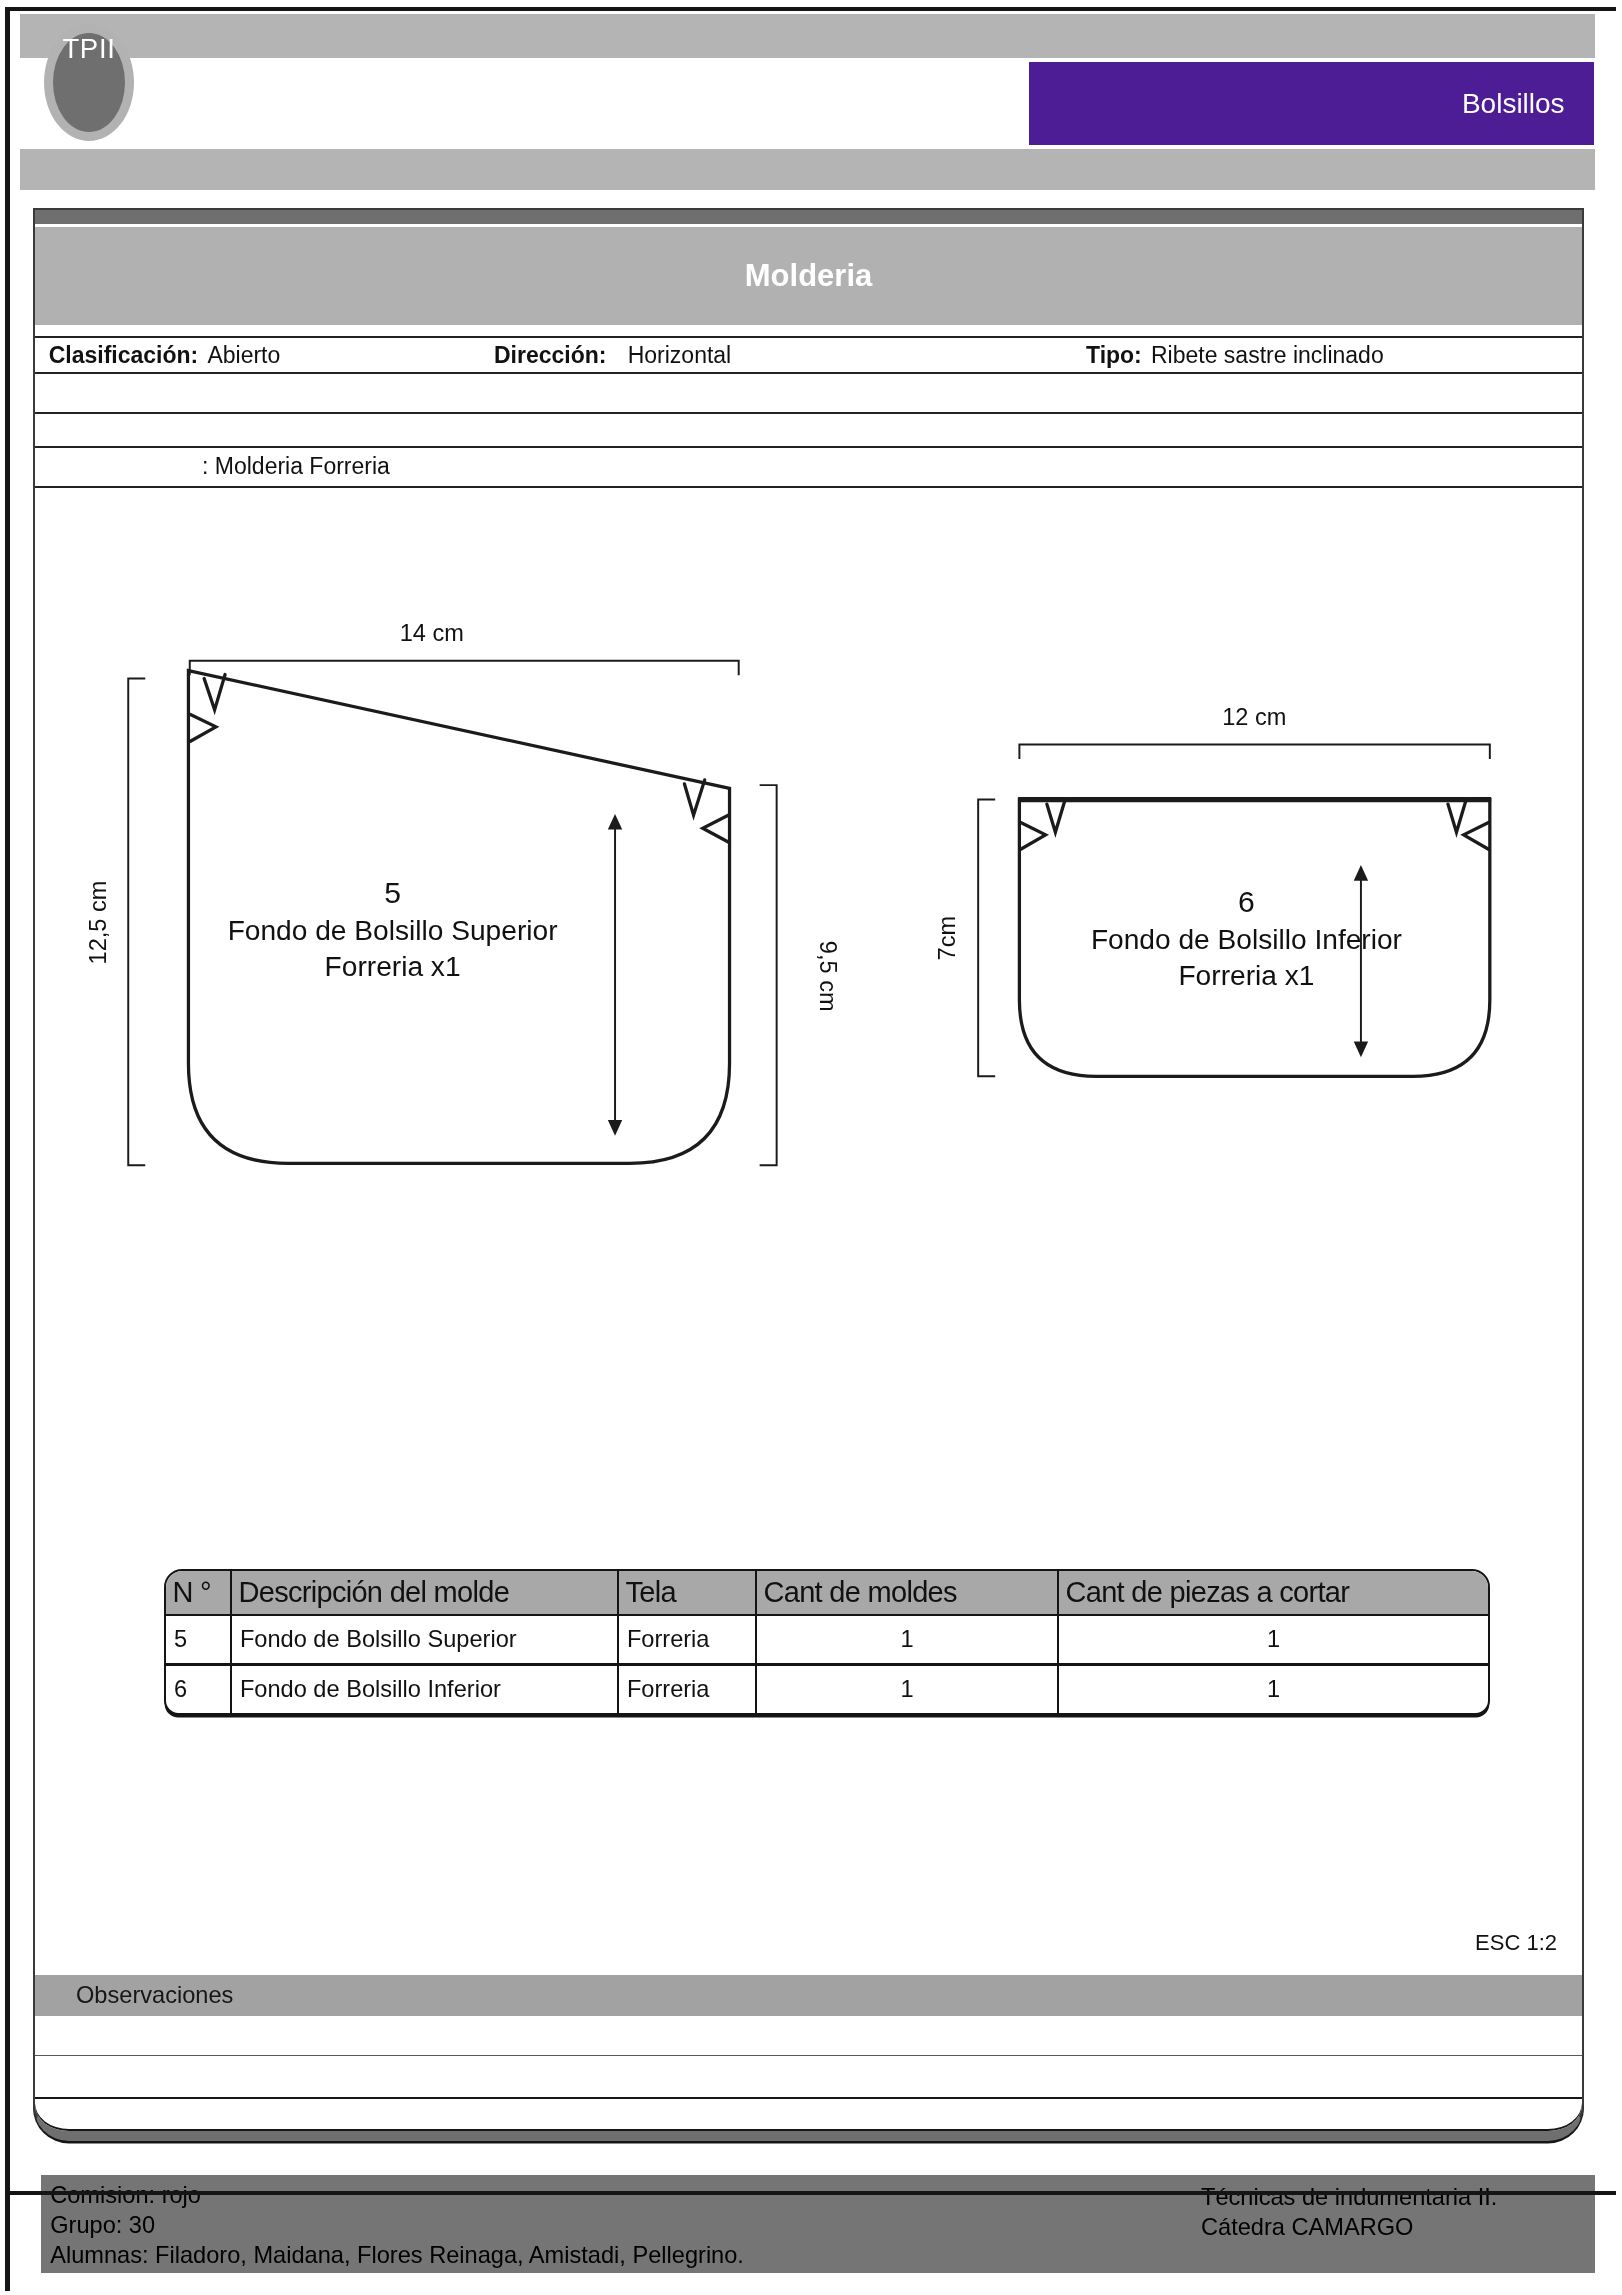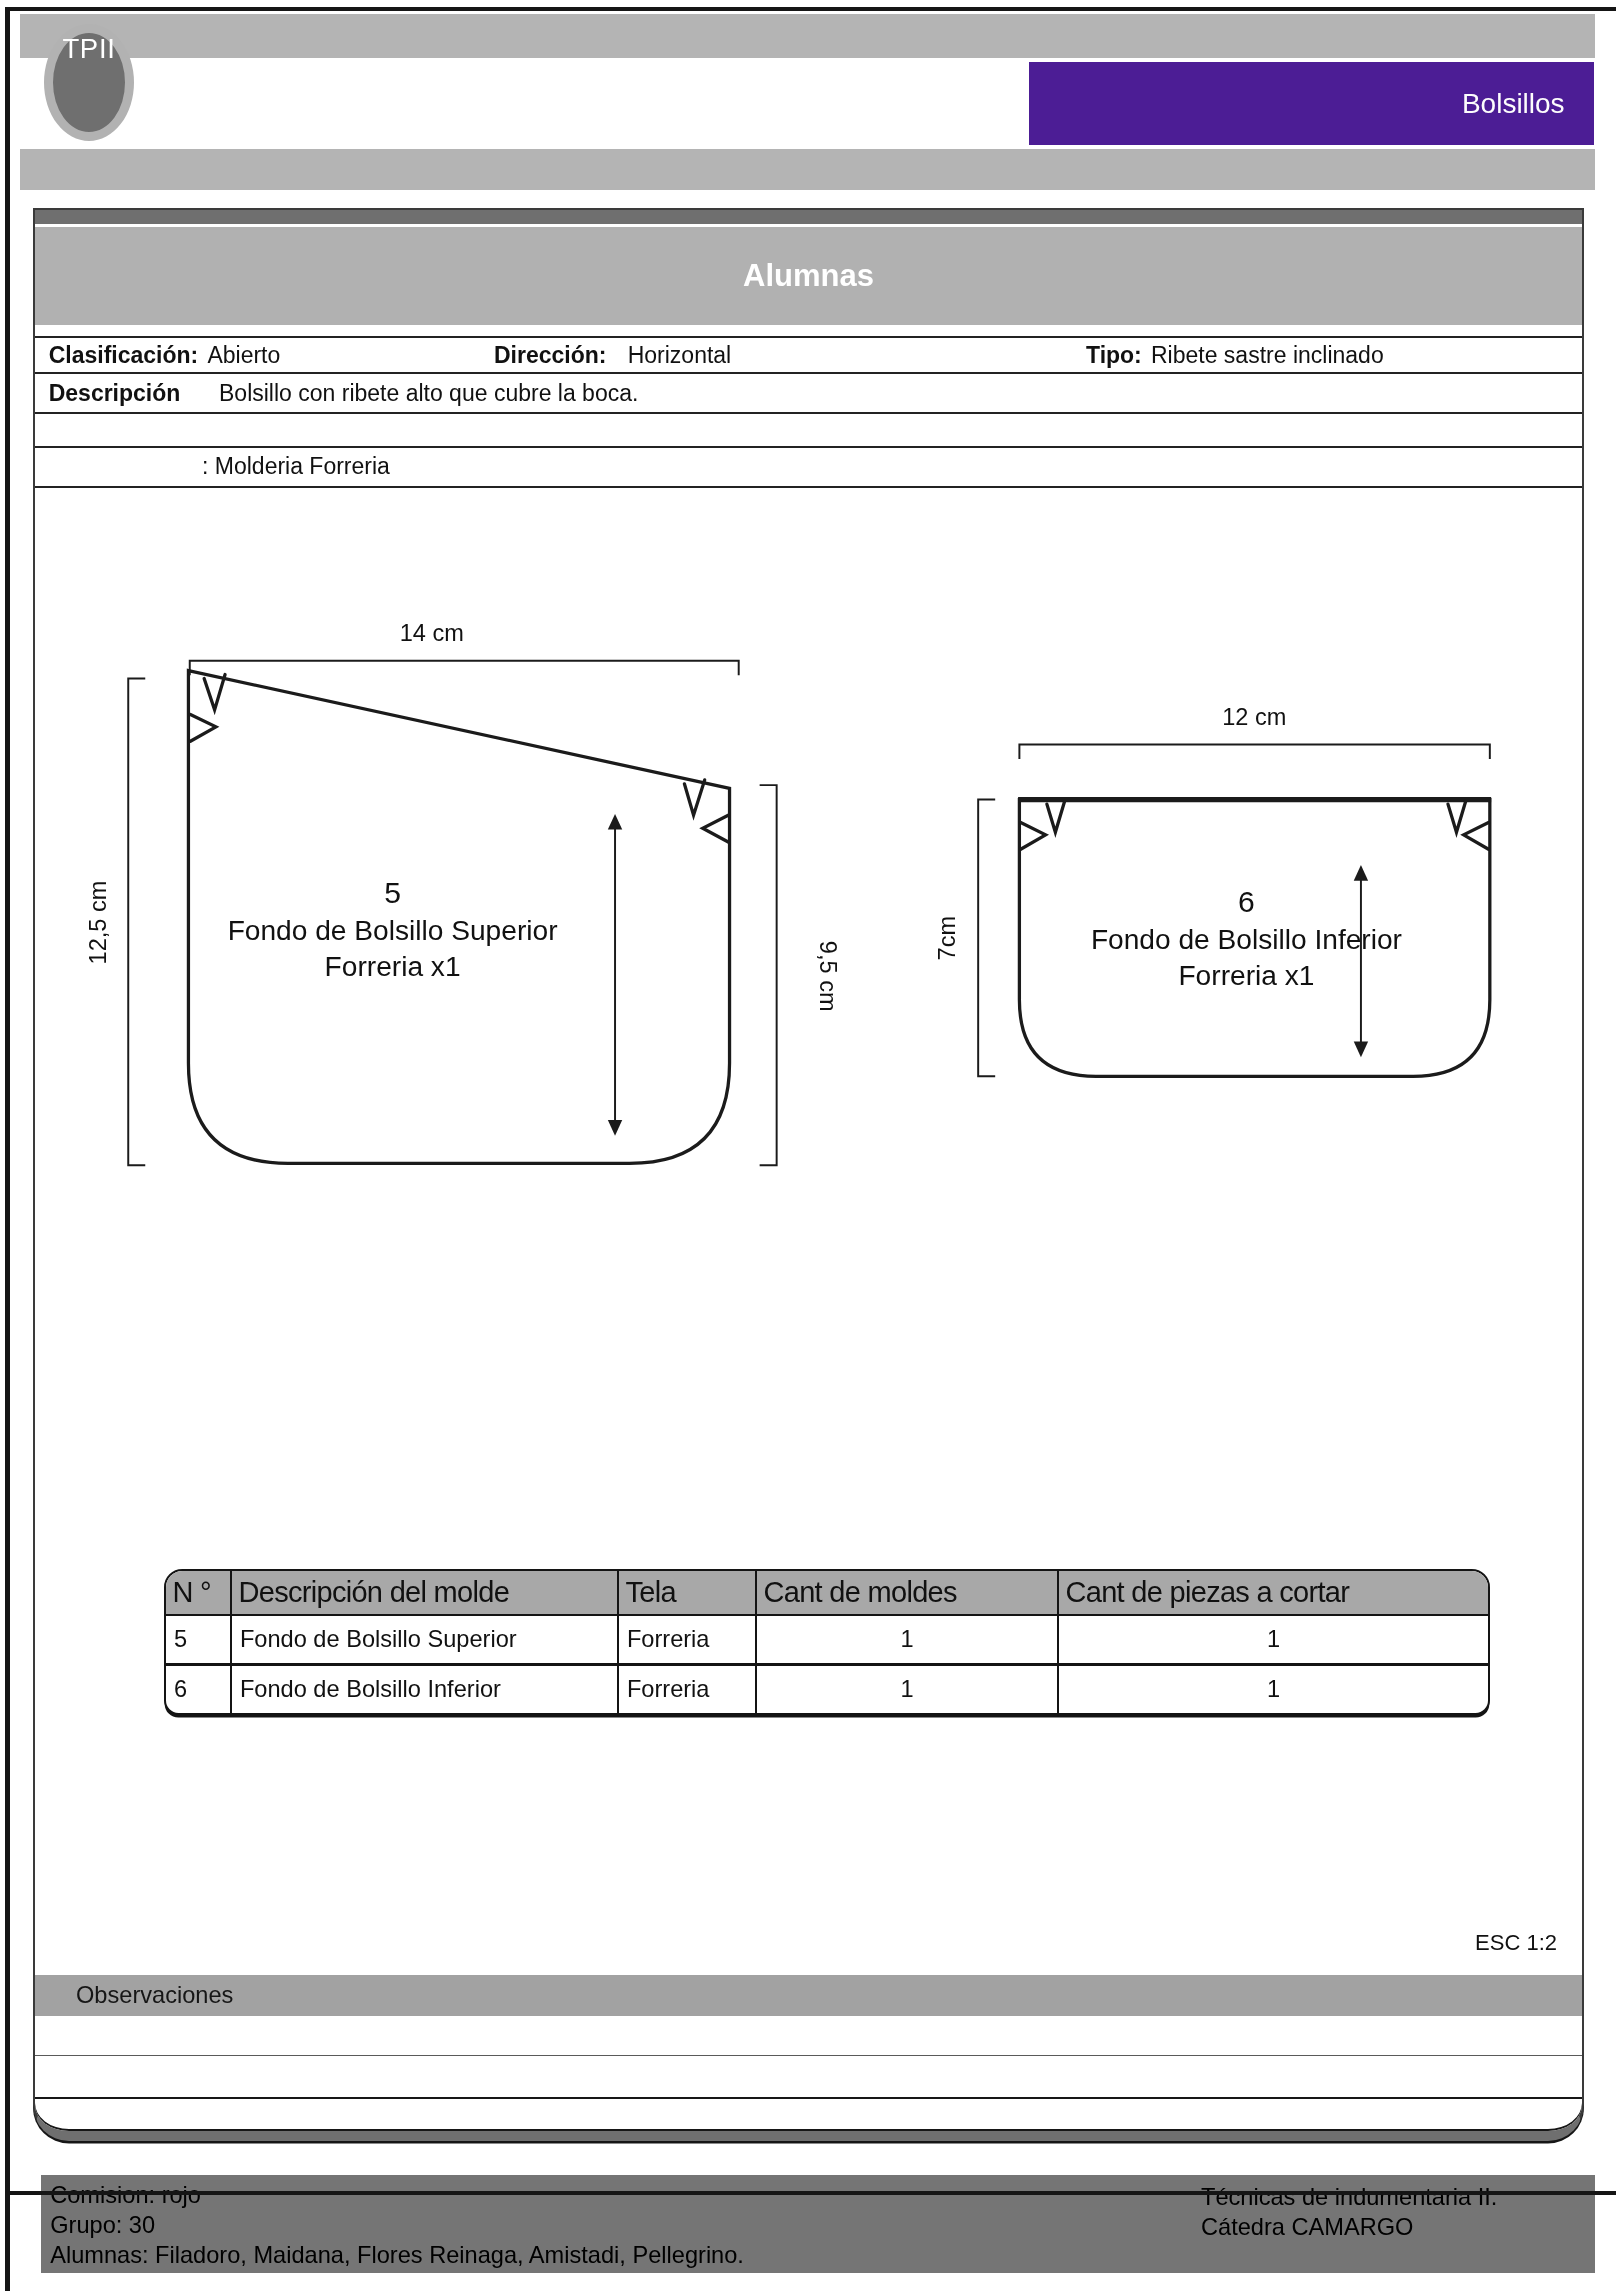--- a/index.html
+++ b/index.html
@@ -100,44 +100,40 @@
     <span class="t">Bolsillos</span>
   </div>
   <div class="abs strip strip-b"></div>
   <div class="abs logo-ellipse">
     <span class="t">TPII</span>
   </div>
 
   <div class="abs content-box">
     <div class="box-child cap-strip"></div>
     <div class="box-child molderia-band">
-      <span class="t">Alumnas</span>
+      <span class="t">Molderia</span>
     </div>
 
     <div class="box-child rule r1"></div>
     <div class="box-child field-row">
       <span class="item fi-clas">
         <span class="lbl">Clasificación:</span>
         <span class="val">Abierto</span>
       </span>
       <span class="item fi-dir">
         <span class="lbl">Dirección:</span>
         <span class="val">Horizontal</span>
       </span>
       <span class="item fi-tipo">
         <span class="lbl">Tipo:</span>
         <span class="val">Ribete sastre inclinado</span>
       </span>
     </div>
     <div class="box-child rule r2"></div>
 
-    <div class="box-child desc-row">
-      <span class="lbl">Descripción</span>
-      <span class="val">Bolsillo con ribete alto que cubre la boca.</span>
-    </div>
     <div class="box-child rule r3"></div>
     <div class="box-child rule r4"></div>
     <div class="box-child subtitle-row">
       <span class="t">: Molderia Forreria</span>
     </div>
     <div class="box-child rule r5"></div>
 
     <div class="box-child esc-note">ESC 1:2</div>
     <div class="box-child obs-band">
       <span class="t">Observaciones</span>

